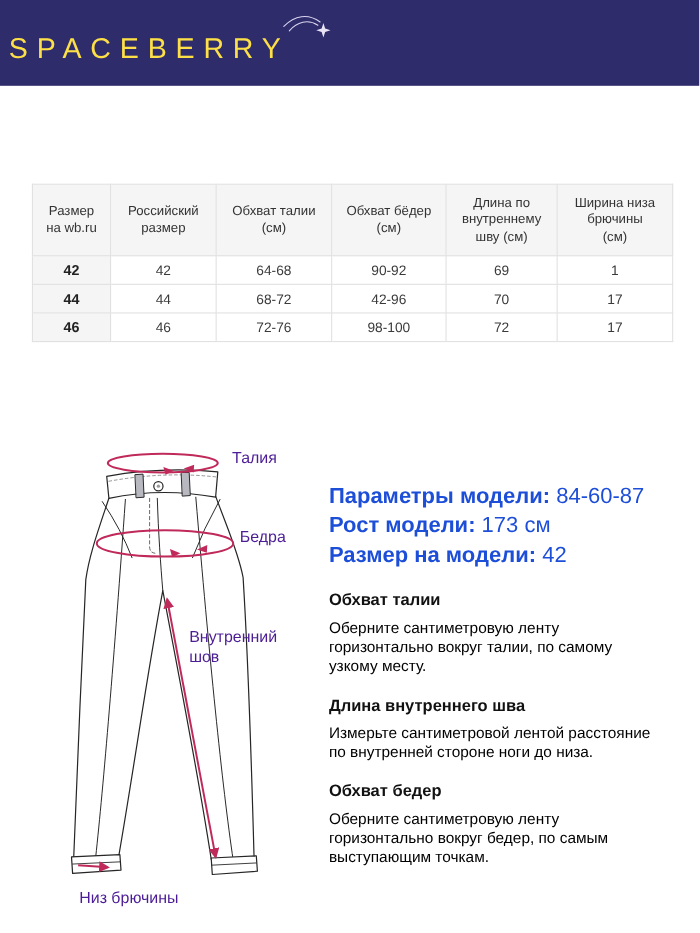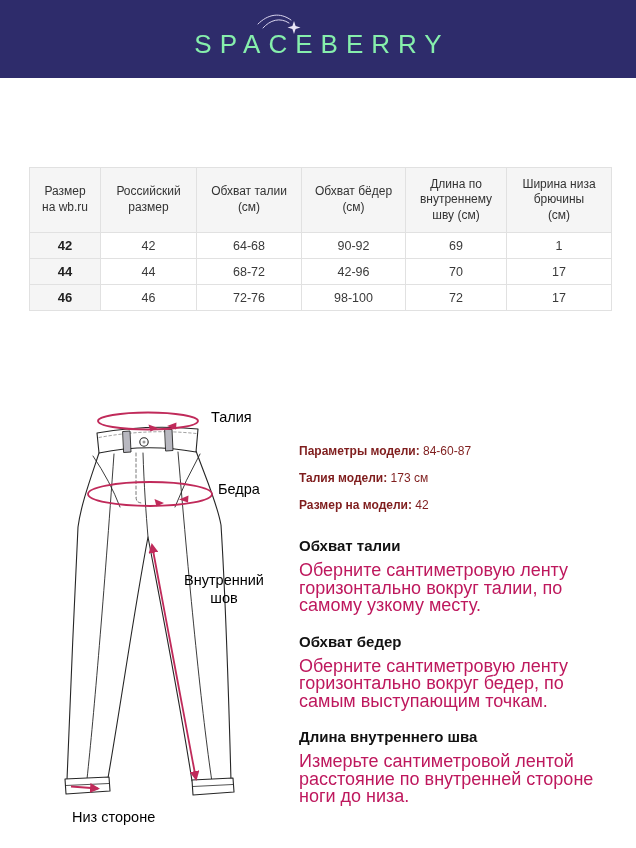--- a/index.html
+++ b/index.html
@@ -7,22 +7,22 @@
     position:relative;width:636px;height:848px;background:#ffffff;
     font-family:"Liberation Sans",sans-serif;color:#333;overflow:hidden;
   }
   
   .banner{
     position:absolute;left:0;top:0;width:636px;height:78px;
     background:#2e2c6b;
   }
   .logo-text{
     position:absolute;left:0;top:29px;width:100%;
-    text-align:center;padding-left:8px;box-sizing:border-box;
-    font-size:26px;font-weight:400;letter-spacing:8px;color:#86efac;
+    text-align:left;padding-left:8px;box-sizing:border-box;
+    font-size:26px;font-weight:400;letter-spacing:8px;color:#fde047;
   }
   .logo-star{position:absolute;left:256px;top:11px;}
   
   .size-table{
     position:absolute;left:29px;top:167px;width:582px;
     border-collapse:collapse;table-layout:fixed;
   }
   .size-table th,.size-table td{
     border:1px solid #e1e1e1;text-align:center;vertical-align:middle;
   }
@@ -33,41 +33,40 @@
   .size-table td{
     background:#fff;font-size:12.5px;color:#3a3a3a;height:25px;padding:0 4px;
   }
   .size-table td.first{
     background:#f5f5f5;font-weight:700;font-size:13px;color:#222;
   }
   
   .diagram{position:absolute;left:30px;top:395px;width:262px;height:445px;}
   .diagram svg{position:absolute;left:0;top:0;}
   .dg-label{
-    position:absolute;font-size:14.5px;color:#000000;line-height:18px;
+    position:absolute;font-size:14.5px;color:#4c1d95;line-height:18px;
     white-space:nowrap;
-    text-align:center;
   }
   .dg-label.wrap{white-space:normal;width:104px;}
   .lbl-waist{left:181px;top:13px;}
   .lbl-hips{left:188px;top:85px;}
   .lbl-inseam{left:142px;top:176px;}
   .lbl-hem{left:42px;top:413px;}
   
   .info{position:absolute;left:299px;top:438px;width:315px;}
-  .model-line{font-size:12px;line-height:27px;color:#7f1d1d;}
+  .model-line{font-size:20px;line-height:27px;color:#1d4ed8;}
   .model-line .lbl{font-weight:700;}
   .model-line .val{font-weight:400;}
   .section{margin-top:18px;}
   .section:first-of-type{margin-top:29px;}
   .section h3{
     margin:0 0 7px 0;font-size:15px;line-height:18px;font-weight:700;color:#111;
   }
   .section p{
-    margin:0;font-size:18px;line-height:17.5px;color:#be185d;width:300px;
+    margin:0;font-size:14px;line-height:17.5px;color:#000000;width:300px;
   }
 </style>
 </head>
 <body>
 
 <div class="page">
 
   <div class="banner">
     <svg class="logo-star" width="52" height="28" viewBox="0 0 52 28">
       <g stroke="#d9d4ee" fill="none" stroke-width="1" stroke-linecap="round">
@@ -180,44 +179,44 @@
         <path d="M128,33 L118.5,29.5 L120.5,36.5 Z"></path>
         <path d="M137,31 L146.5,27.5 L146,34.5 Z"></path>
         <path d="M134,108 L124.5,104 L126.5,111.5 Z"></path>
         <path d="M149,104.5 L158.5,100.5 L158,107.5 Z"></path>
       </g>
     </svg>
 
     <div class="dg-label lbl-waist">Талия</div>
     <div class="dg-label lbl-hips">Бедра</div>
     <div class="dg-label wrap lbl-inseam">Внутренний шов</div>
-    <div class="dg-label lbl-hem">Низ стороне</div>
+    <div class="dg-label lbl-hem">Низ брючины</div>
   </div>
 
   <div class="info">
     <div class="model-line">
       <span class="lbl">Параметры модели:</span>
       <span class="val">84-60-87</span>
     </div>
     <div class="model-line">
-      <span class="lbl">Талия модели:</span>
+      <span class="lbl">Рост модели:</span>
       <span class="val">173 см</span>
     </div>
     <div class="model-line">
       <span class="lbl">Размер на модели:</span>
       <span class="val">42</span>
     </div>
 
     <div class="section">
       <h3>Обхват талии</h3>
       <p>Оберните сантиметровую ленту горизонтально вокруг талии, по самому узкому месту.</p>
     </div>
     <div class="section">
+      <h3>Длина внутреннего шва</h3>
+      <p>Измерьте сантиметровой лентой расстояние по внутренней стороне ноги до низа.</p>
+    </div>
+    <div class="section">
       <h3>Обхват бедер</h3>
       <p>Оберните сантиметровую ленту горизонтально вокруг бедер, по самым выступающим точкам.</p>
     </div>
-    <div class="section">
-      <h3>Длина внутреннего шва</h3>
-      <p>Измерьте сантиметровой лентой расстояние по внутренней стороне ноги до низа.</p>
-    </div>
   </div>
 
 </div>
 
 </body></html>

